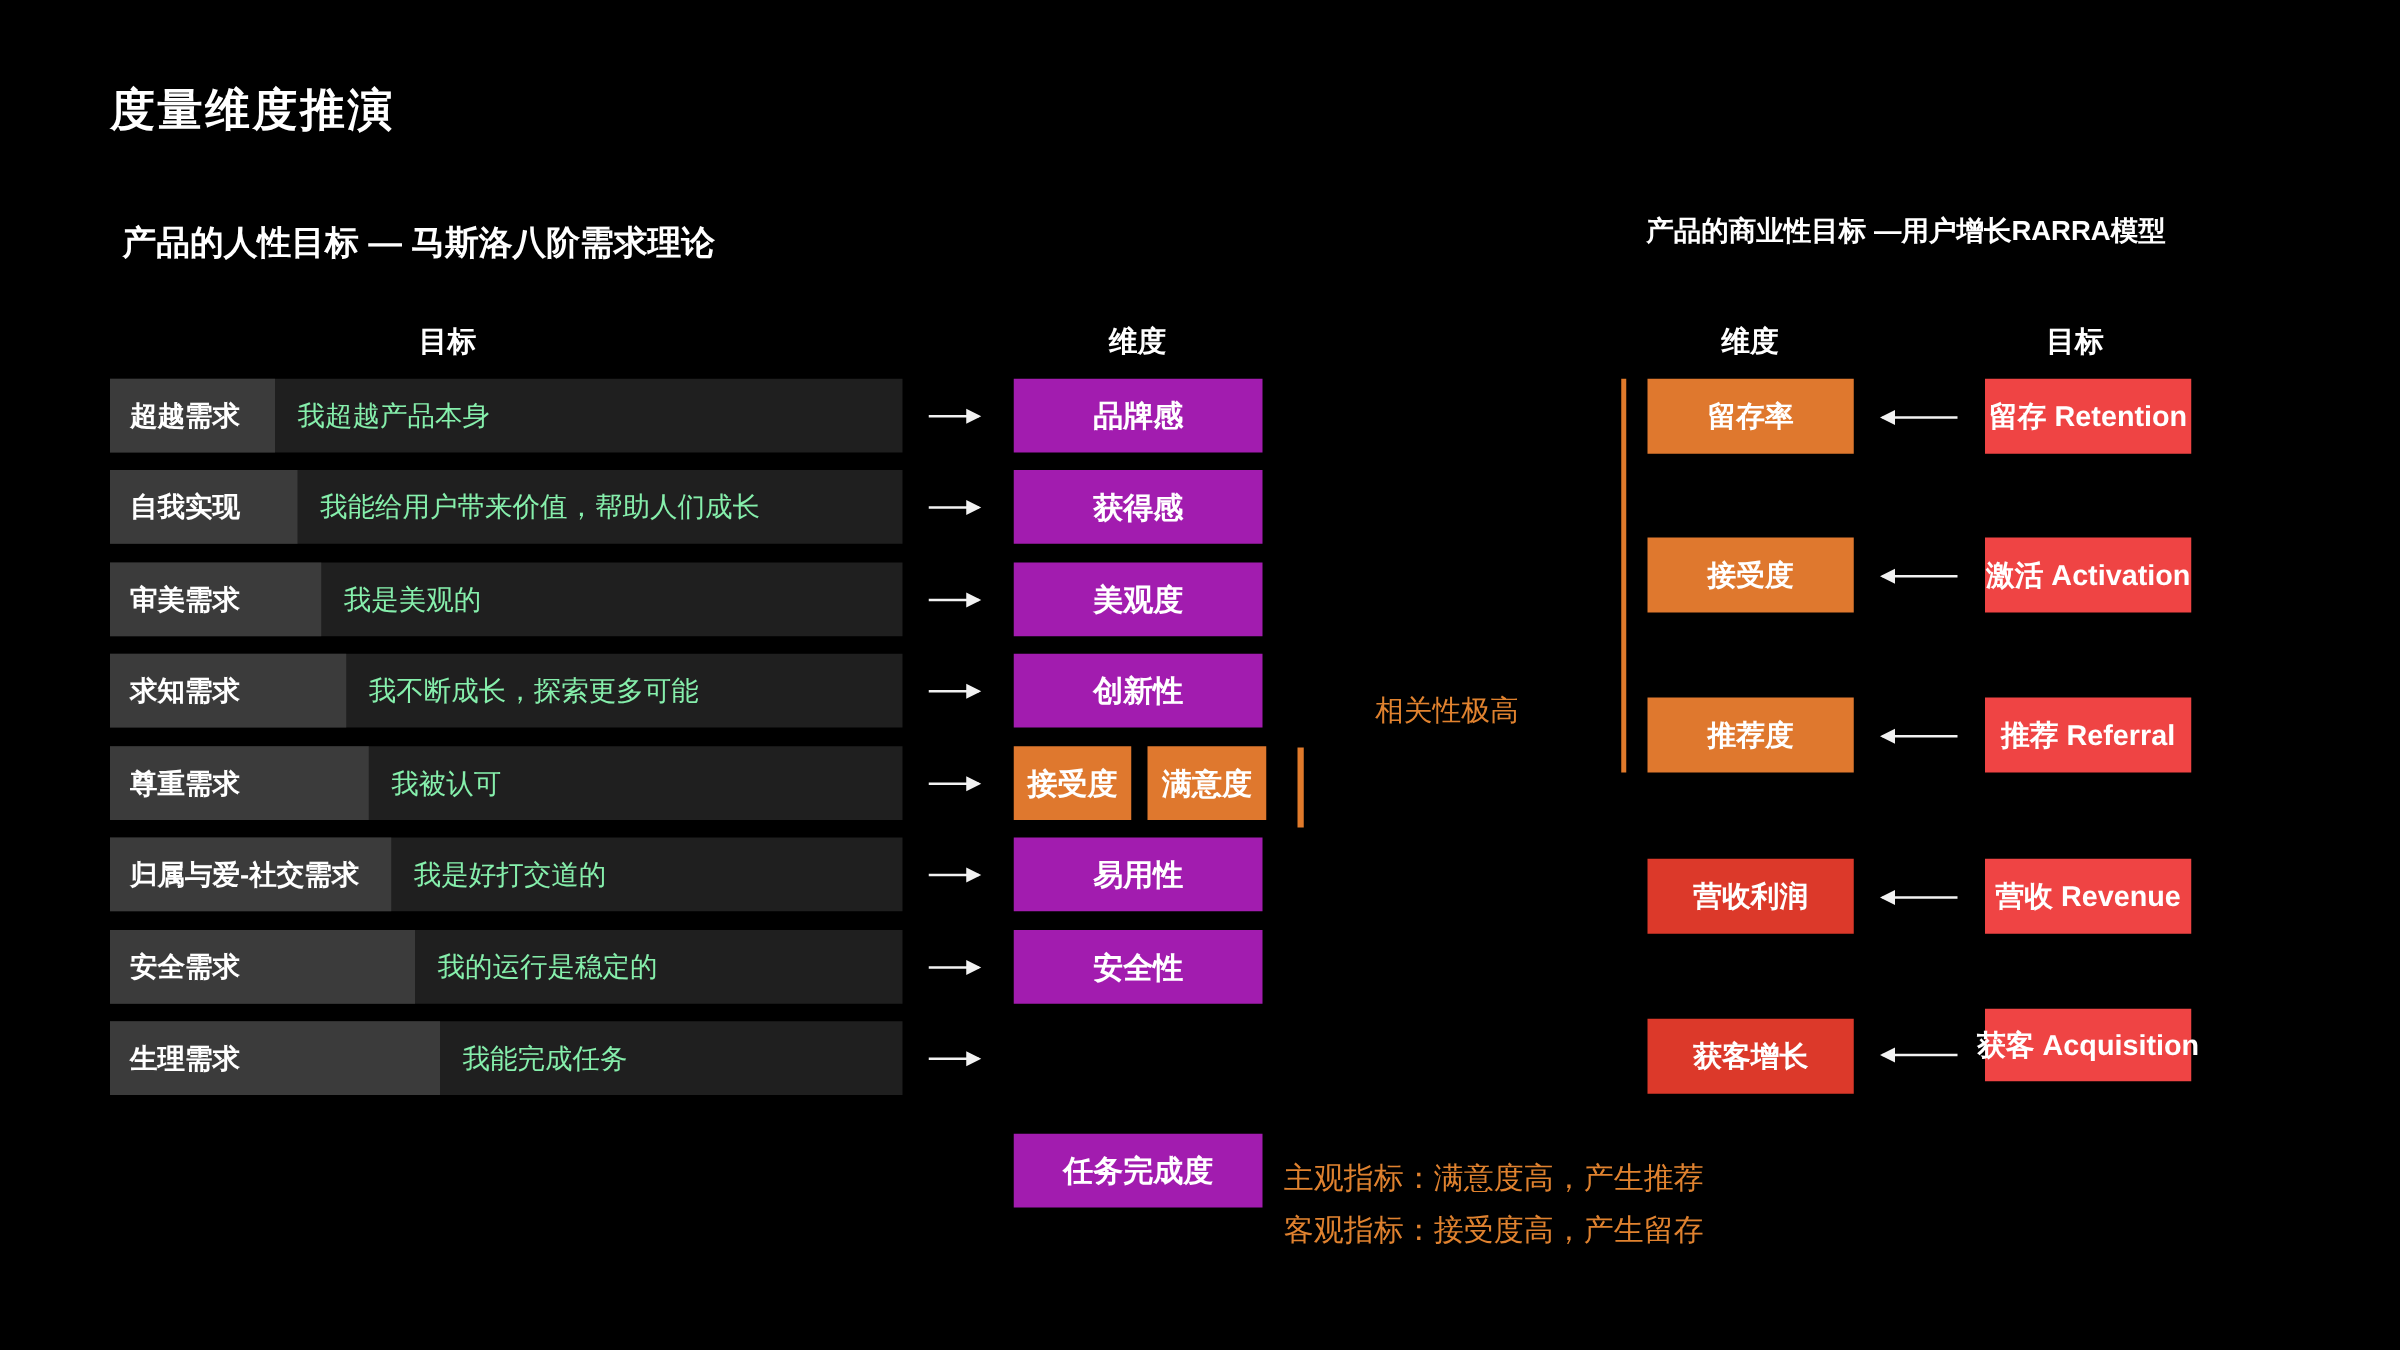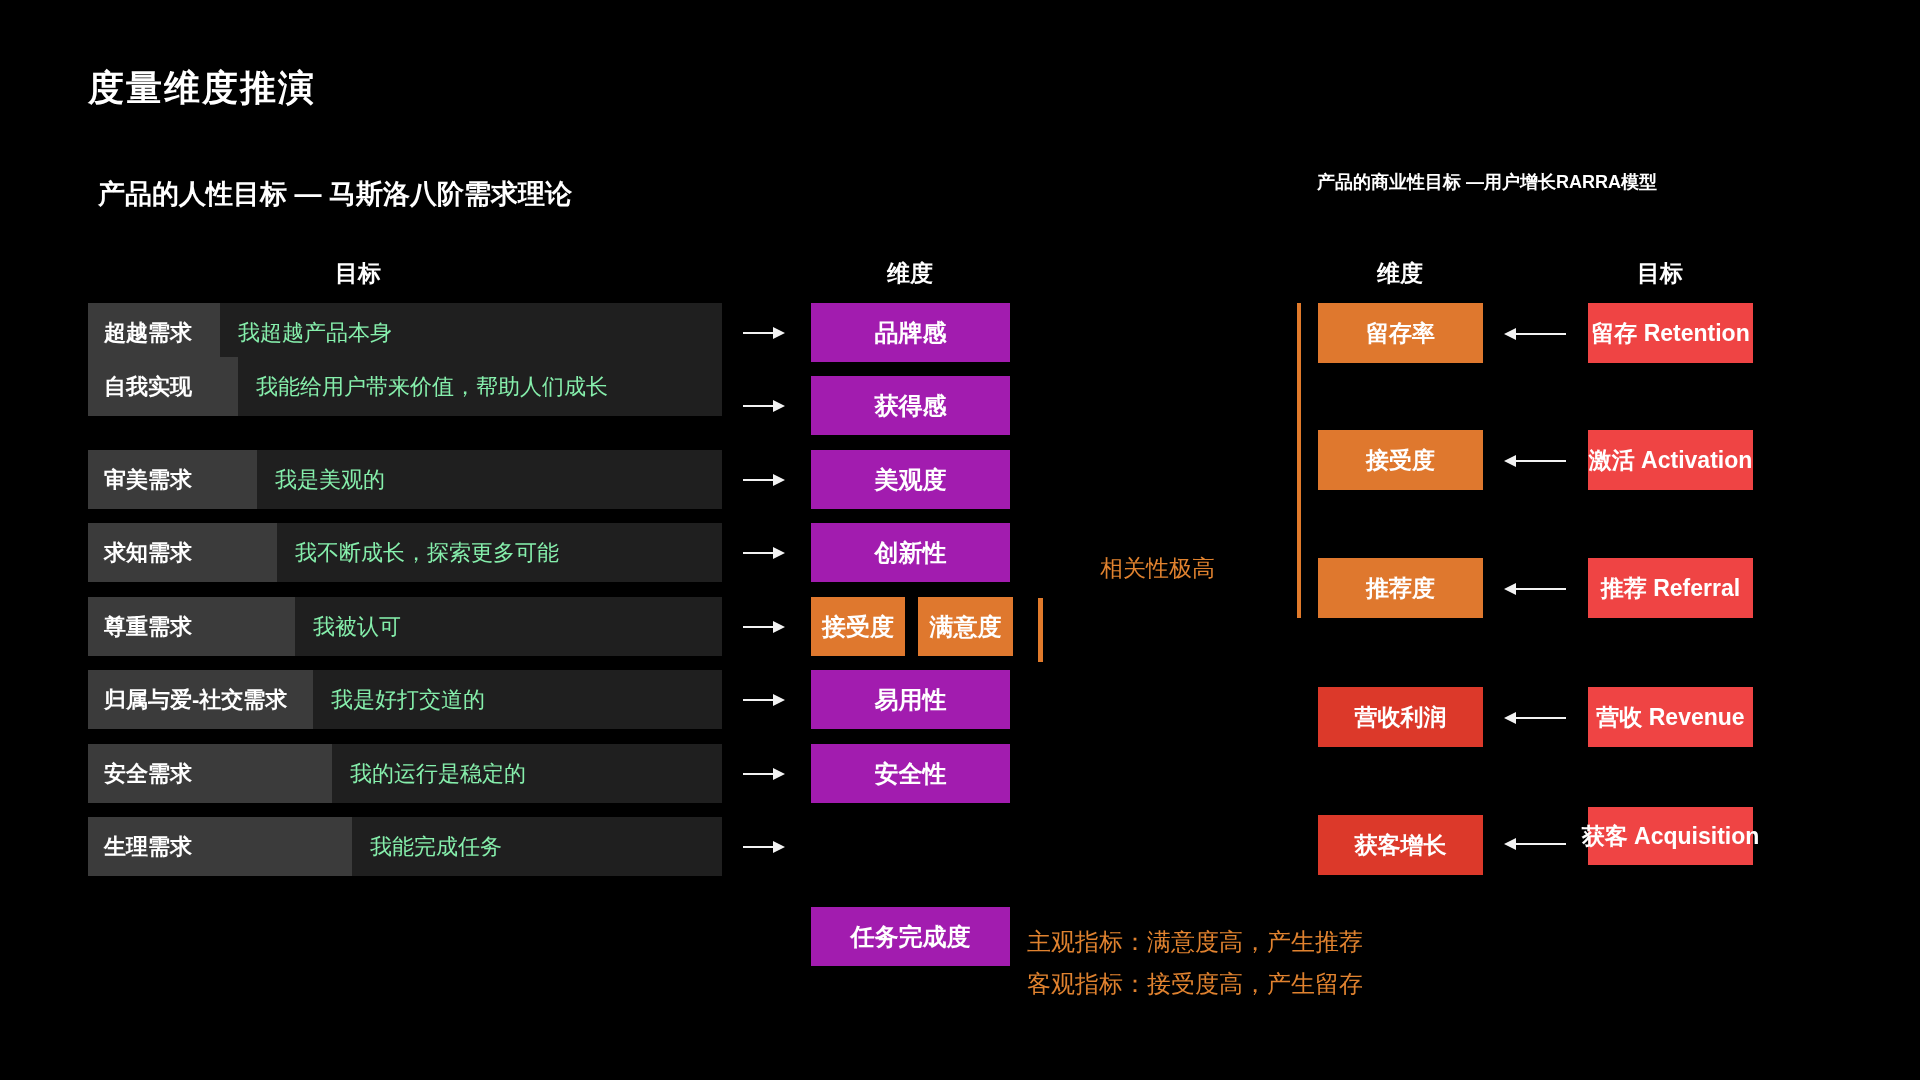--- a/index.html
+++ b/index.html
@@ -14,21 +14,21 @@
   }
   .abs { position: absolute; }
   .page-title {
     left: 88px; top: 64px;
     font-size: 36px; font-weight: bold; letter-spacing: 2px;
   }
   .subtitle {
     font-size: 27px; font-weight: bold; white-space: nowrap;
   }
   .subtitle.left { left: 98px; top: 176px; }
-  .subtitle.right { left: 1317px; top: 170px; font-size: 18px; }
+  .subtitle.right { left: 1317px; top: 170px; font-size: 22px; }
   .col-header {
     font-size: 23px; font-weight: bold; width: 120px; text-align: center;
     top: 258px;
   }
   
   .lrow {
     left: 88px; width: 634px; height: 59px;
     background: #1f1f1f; display: flex; align-items: stretch;
   }
   .lrow-label {
@@ -86,21 +86,21 @@
 
   <div class="abs col-header" style="left:298px;">目标</div>
   <div class="abs col-header" style="left:850px;">维度</div>
   <div class="abs col-header" style="left:1340px;">维度</div>
   <div class="abs col-header" style="left:1600px;">目标</div>
 
   <div class="abs lrow" style="top:303px;">
     <div class="lrow-label" style="width:132px;">超越需求</div>
     <div class="lrow-desc">我超越产品本身</div>
   </div>
-  <div class="abs lrow" style="top:357px;">
+  <div class="abs lrow" style="top:376px;">
     <div class="lrow-label" style="width:150px;">自我实现</div>
     <div class="lrow-desc">我能给用户带来价值，帮助人们成长</div>
   </div>
   <div class="abs lrow" style="top:450px;">
     <div class="lrow-label" style="width:169px;">审美需求</div>
     <div class="lrow-desc">我是美观的</div>
   </div>
   <div class="abs lrow" style="top:523px;">
     <div class="lrow-label" style="width:189px;">求知需求</div>
     <div class="lrow-desc">我不断成长，探索更多可能</div>

